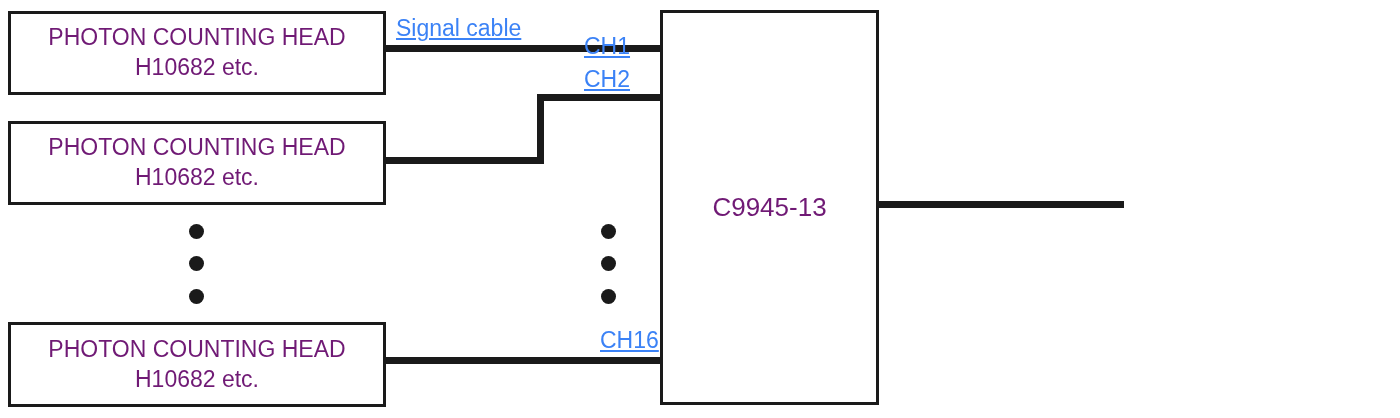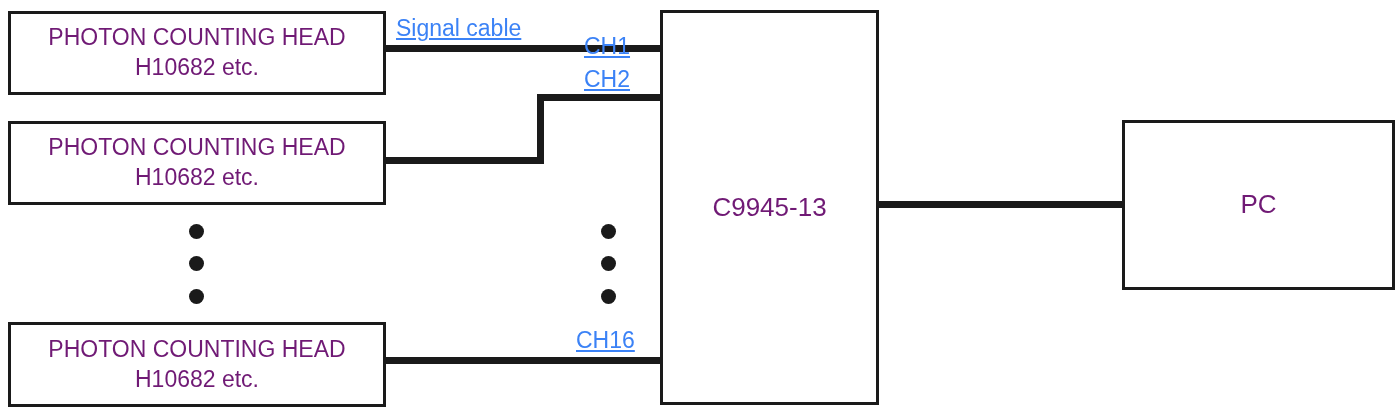--- a/index.html
+++ b/index.html
@@ -64,21 +64,21 @@
     position: absolute;
     font-size: 23px;
     color: #3b82f6;
     white-space: nowrap;
     z-index: 3;
     text-decoration: underline;
   }
   .lbl-signal-cable { left: 396px; top: 15px; }
   .lbl-ch1  { left: 584px; top: 33px; }
   .lbl-ch2  { left: 584px; top: 66px; }
-  .lbl-ch16 { left: 576px; top: 327px; }
+  .lbl-ch16 { left: 600px; top: 327px; }
   .lbl-usb  { left: 906px; top: 170px; }
 
   .dot {
     position: absolute;
     width: 15px;
     height: 15px;
     border-radius: 50%;
     background: #1a1a1a;
     z-index: 2;
   }
@@ -114,23 +114,20 @@
   <div class="dot dots-left-3"></div>
 
   <div class="dot dots-mid-1"></div>
   <div class="dot dots-mid-2"></div>
   <div class="dot dots-mid-3"></div>
 
   <div class="box controller-box">
     <div class="bline">C9945-13</div>
   </div>
 
-  <div class="box pc-box">
-    <div class="bline">PC</div>
-  </div>
 
   <div class="wire wire-h wire-ch1"></div>
   <div class="wire wire-h wire-ch2-a"></div>
   <div class="wire wire-v wire-ch2-v"></div>
   <div class="wire wire-h wire-ch2-b"></div>
   <div class="wire wire-h wire-ch16"></div>
   <div class="wire wire-h wire-usb"></div>
 
   <div class="wire-label lbl-signal-cable">Signal cable</div>
   <div class="wire-label lbl-ch1">CH1</div>

